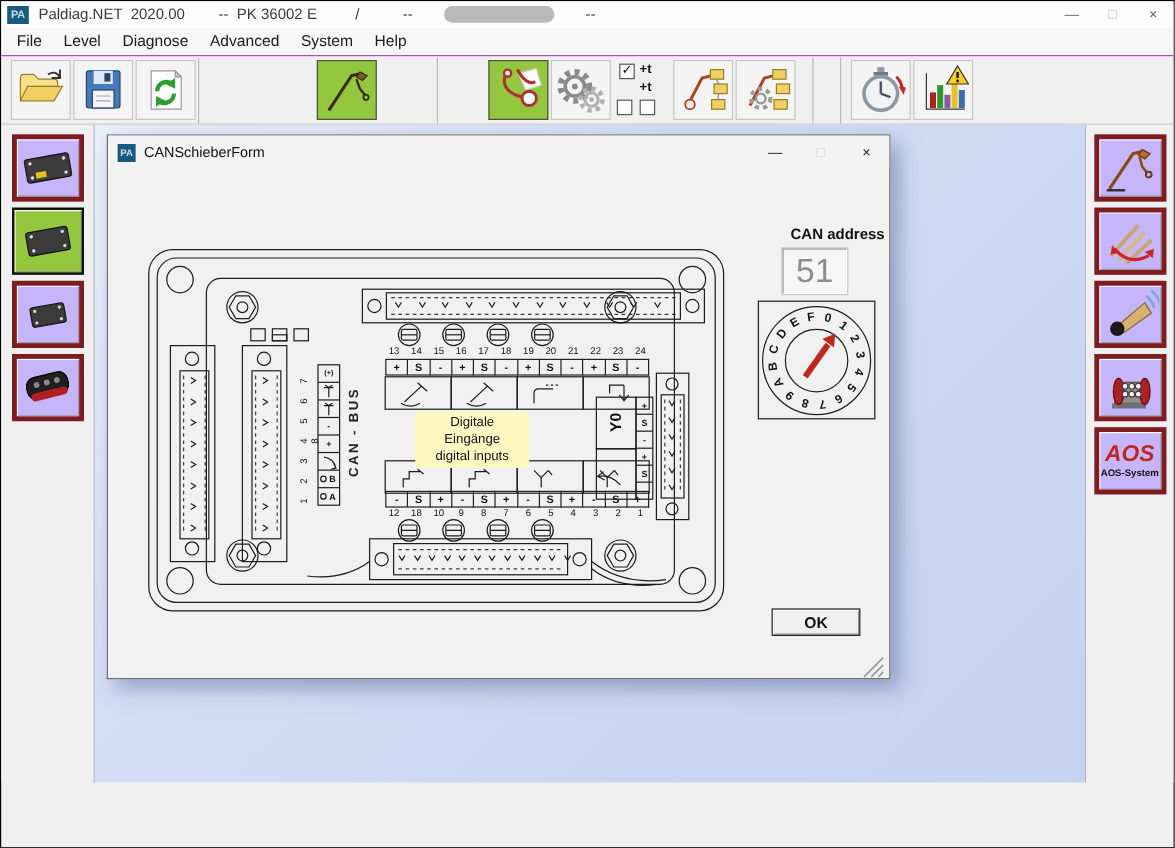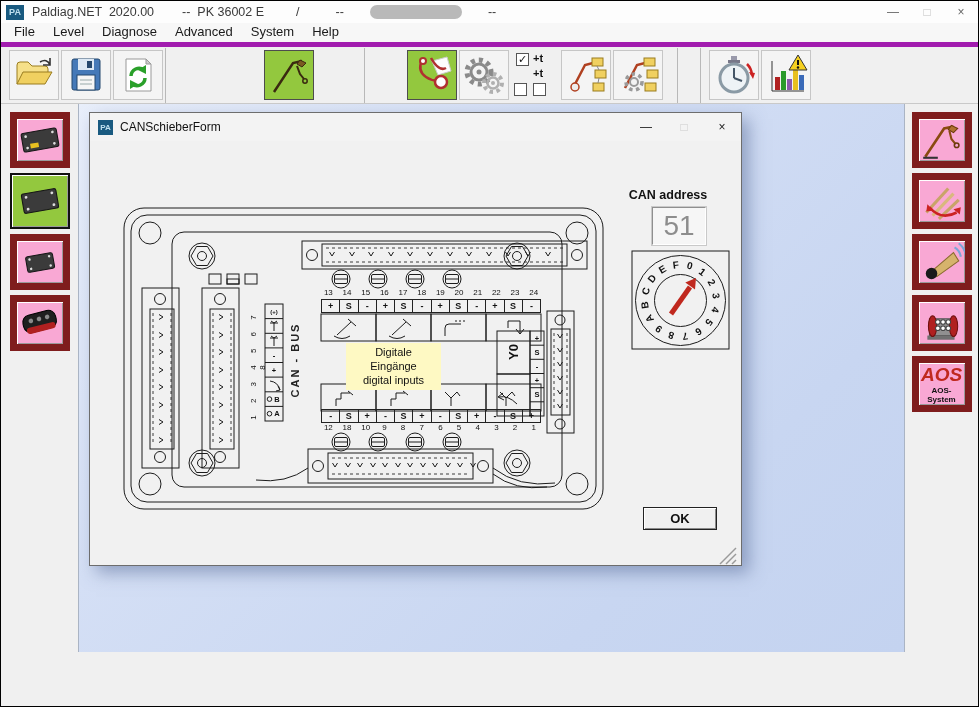--- a/index.html
+++ b/index.html
@@ -16,21 +16,21 @@
   .t-model { margin-left:28px; }
   .t-slash { margin-left:32px; }
   .t-dash1 { margin-left:36px; }
   .redacted { width:92px; height:14px; background:#b9b9b9; border-radius:7px; margin-left:26px; }
   .t-dash2 { margin-left:26px; }
   .win-ctls { margin-left:auto; display:flex; align-items:center; height:100%; }
   .win-ctl { width:34px; text-align:center; font-size:12px; color:#666; cursor:default; }
   .win-ctl.max { color:#c2c2c2; }
 
   
-  .menubar { height:24px; background:#f7f7f7; display:flex; align-items:flex-end; padding-left:4px; border-bottom:5px solid #a21caf; }
+  .menubar { height:24px; background:#f7f7f7; display:flex; align-items:flex-start; padding-left:4px; border-bottom:1px solid #a21caf; }
   .menu-item { padding:3px 9px; font-size:13px; color:#1a1a1a; }
 
   
   .toolbar { height:57px; background:#f0f0f0; border-bottom:1px solid #c9c9c9; display:flex; align-items:center; padding:2px 8px; }
   .tbtn { width:50px; height:50px; background:#f4f4f4; border:1px solid #c6c6c6; display:flex; align-items:center;
           justify-content:center; margin-right:2px; flex:none; }
   .tbtn.green { background:#93c83e; border:1px solid #4d4d4d; }
   .sep { width:1px; height:55px; background:#b8b8b8; flex:none; margin-right:2px; }
   .sp96{width:96px;flex:none}.sp48{width:48px;flex:none}.sp40{width:40px;flex:none}
   .sp12{width:12px;flex:none}.sp20{width:20px;flex:none}.sp6{width:6px;flex:none}
@@ -42,21 +42,21 @@
   .chk-label.l1{left:22px;top:2px}.chk-label.l2{left:22px;top:17px}
   .palf { width:152px; height:48px; background:#fff; border:1px solid #c9c9c9; display:flex; align-items:center;
           justify-content:center; flex:none; margin-right:2px; cursor:pointer; }
   .palf-oval { background:#f7d917; border:2px solid #141414; border-radius:17px; padding:3px 13px 4px;
                font-weight:bold; font-style:italic; font-size:19px; color:#111; letter-spacing:-0.5px; }
 
   
   .main { display:flex; height:548px; }
   .sidebar-l { width:78px; background:#f0f0f0; border-right:1px solid #aab4c4; padding-top:8px; }
   .sidebar-r { width:74px; background:#f0f0f0; border-left:1px solid #aab4c4; padding-top:8px; }
-  .side-btn { width:60px; height:56px; margin:0 auto 5px; background:#f9a8d4; border:7px solid #7f1d1d;
+  .side-btn { width:60px; height:56px; margin:0 auto 5px; background:#c4b5fd; border:4px solid #7f1d1d;
               box-shadow: inset 1px 1px 0 #fff, inset -1px -1px 0 #9a9a9a; display:flex; align-items:center; justify-content:center; }
   .side-btn.selected { background:#93c83e; border:2px solid #111; }
   .mdi { flex:1; position:relative; background:linear-gradient(135deg,#e9effb 0%,#d4dff5 35%,#c8d6f1 75%,#c4d3f0 100%); overflow:hidden; }
 
   
   .dialog { position:absolute; left:10px; top:8px; width:653px; height:454px; background:#f1f1f1;
             border:1px solid #6d6d6d; box-shadow: 7px 7px 16px rgba(80,100,145,.5); }
   .dlg-tb { height:28px; background:#f3f3f3; display:flex; align-items:center; padding-left:8px; }
   .dlg-icon { width:15px; height:15px; background:#195a80; color:#bfe0ef; font-size:8px; font-weight:bold;
               display:inline-flex; align-items:center; justify-content:center; flex:none; }
@@ -86,21 +86,21 @@
   .bottom-nums { left:229px; top:282px; width:224px; height:10px; display:flex; }
   .tnum { flex:1; text-align:center; font-size:8px; color:#111; }
   .cells { display:flex; }
   .top-cells { left:231px; top:158px; width:220px; height:14px; }
   .bottom-cells { left:231px; top:268px; width:220px; height:14px; }
   .tcell { flex:1; border:1px solid #222; border-left:none; font-size:9px; font-weight:bold; text-align:center; line-height:12px; color:#111; }
   .tcell:first-child { border-left:1px solid #222; }
   .digitale { left:256px; top:202px; width:95px; background:#fef9c3; font-size:11px; text-align:center; padding:3px 16px; line-height:1.25; color:#111; }
   .canbus { left:165px; top:213px; width:80px; text-align:center; transform:rotate(-90deg); font-size:11px; font-weight:bold; letter-spacing:2px; color:#222; }
   .leftnums { left:106px; top:215px; width:124px; text-align:center; transform:rotate(-90deg); font-size:8px; letter-spacing:5px; color:#111; }
-  .can-label { left:528px; top:47px; width:100px; text-align:center; font-weight:bold; font-size:12.5px; color:#111; }
+  .can-label { left:558px; top:47px; width:100px; text-align:center; font-weight:bold; font-size:12.5px; color:#111; }
   .can-value { left:562px; top:66px; width:54px; height:38px; background:#f6f6f6; border-top:1px solid #8f8f8f; border-left:1px solid #8f8f8f;
                border-right:1px solid #fff; border-bottom:1px solid #fff; outline:1px solid #c9c9c9;
                font-size:28px; color:#8d8d8d; text-align:center; line-height:36px; }
   .ok-btn { left:553px; top:366px; width:74px; height:23px; background:#f0f0f0; border:1.5px solid #222;
             box-shadow: inset 1px 1px 0 #fff, inset -1px -1px 0 #8a8a8a; font-size:13px; font-weight:bold; color:#111;
             font-family:"Liberation Sans","DejaVu Sans",sans-serif; cursor:pointer; }
 
   
   .statusbar { height:54px; background:#f0f0f0; border-top:1px solid #cfcfcf; display:flex; align-items:center; }
   .st-p { margin-left:12px; font-size:15px; font-weight:bold; color:#00a33c; }

